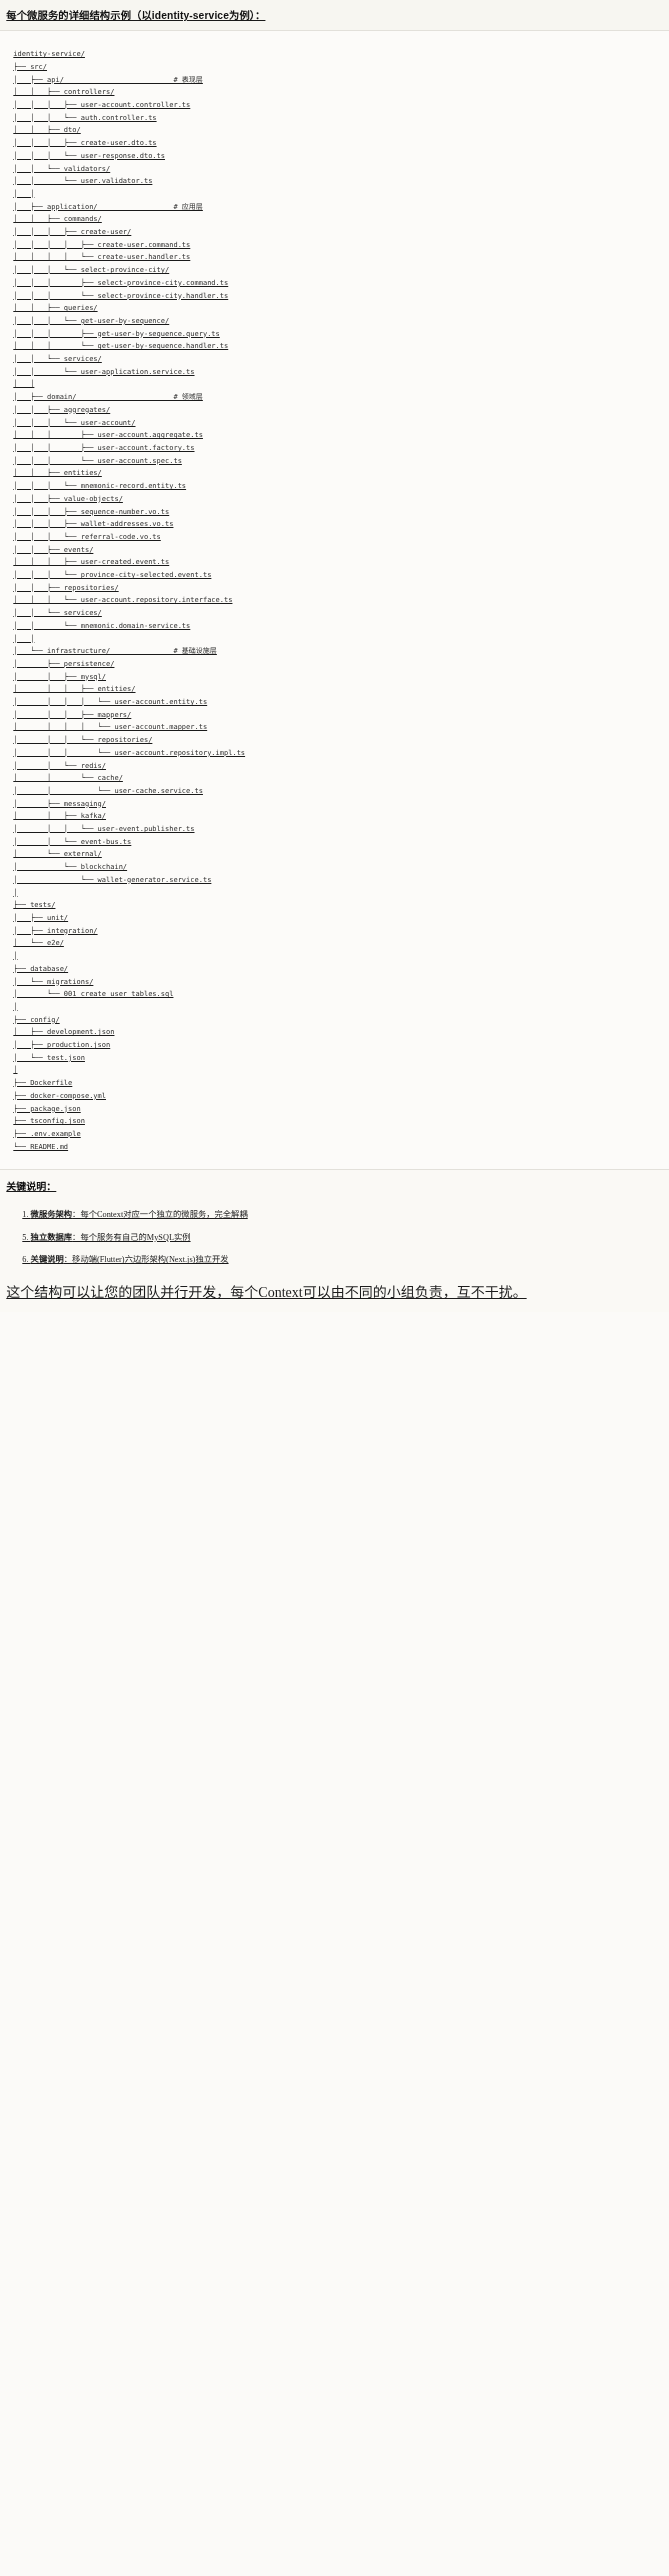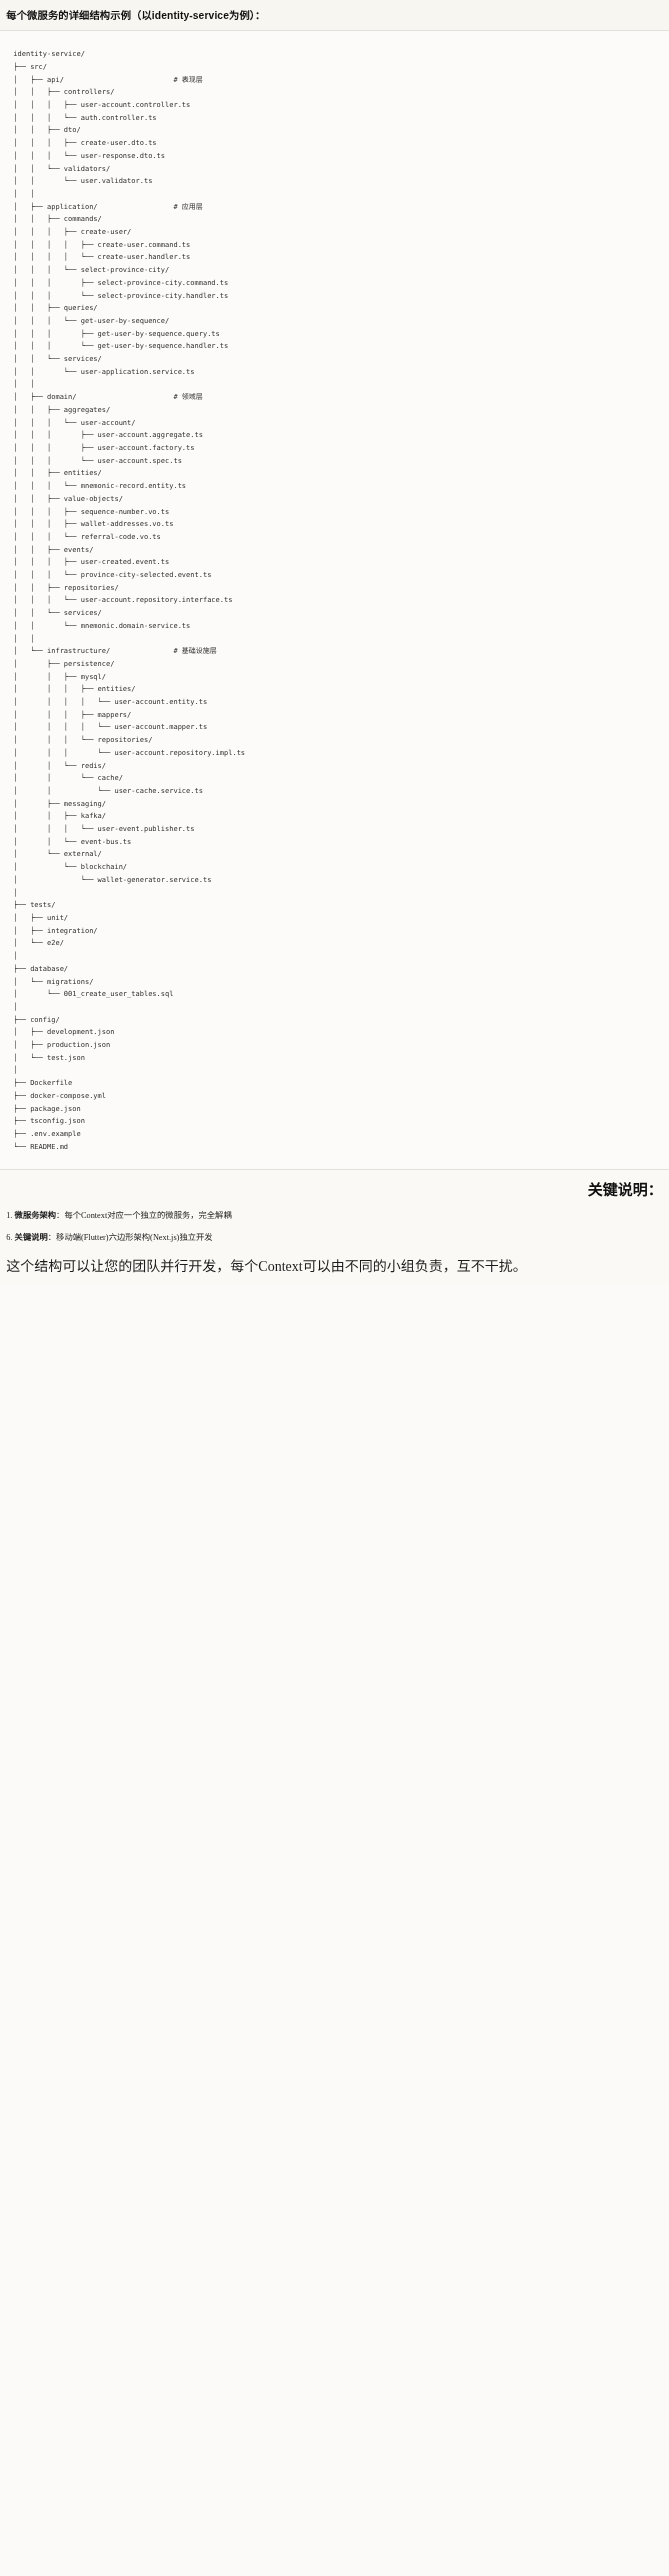--- a/index.html
+++ b/index.html
@@ -11,20 +11,21 @@
   body {
     width: 669px;
     font-family: "Liberation Sans", sans-serif;
     color: #1a1a1a;
     -webkit-font-smoothing: antialiased;
   }
   .page {
     width: 669px;
     box-sizing: border-box;
     background: #fbfaf8;
+    text-decoration: underline;
   }
   .title-bar {
     background: #f7f6f1;
     padding: 8.8px 6.3px 7.5px 6.3px;
     border-bottom: 0.6px solid #e2e0da;
   }
   .title-bar h1 {
     margin: 0;
     font-size: 10.3px;
     font-weight: 700;
@@ -47,28 +48,27 @@
     letter-spacing: 0;
     tab-size: 4;
   }
   .notes {
     background: #faf9f5;
     border-top: 0.6px solid #e2e0da;
     padding: 10px 6.3px 8.8px 6.3px;
   }
   .notes h2 {
     margin: 0 0 10px 0;
-    font-size: 15px;
+    font-size: 10px;
     font-weight: 700;
     color: #111111;
     line-height: 1.3;
-    text-align: right;
   }
   ol.note-list {
-    margin: 0;
+    margin: 16px;
     padding: 0;
     list-style: none;
   }
   ol.note-list li {
     margin: 0 0 10.6px 0;
     font-size: 8.3px;
     line-height: 1.45;
     color: #1c1c1c;
     font-family: "Liberation Serif", serif;
   }
@@ -185,20 +185,23 @@
 └── README.md</pre>
   </div>
 
   <div class="notes">
     <h2>关键说明：</h2>
     <ol class="note-list">
       <li>
         <span class="num">1. </span><span class="lead">微服务架构</span><span>：每个Context对应一个独立的微服务，完全解耦</span>
       </li>
       <li>
+        <span class="num">5. </span><span class="lead">独立数据库</span><span>：每个服务有自己的MySQL实例</span>
+      </li>
+      <li>
         <span class="num">6. </span><span class="lead">关键说明</span><span>：移动端(Flutter)六边形架构(Next.js)独立开发</span>
       </li>
     </ol>
     <p class="footer-note">这个结构可以让您的团队并行开发，每个Context可以由不同的小组负责，互不干扰。</p>
   </div>
 
 </div>
 
 
 </body></html>

